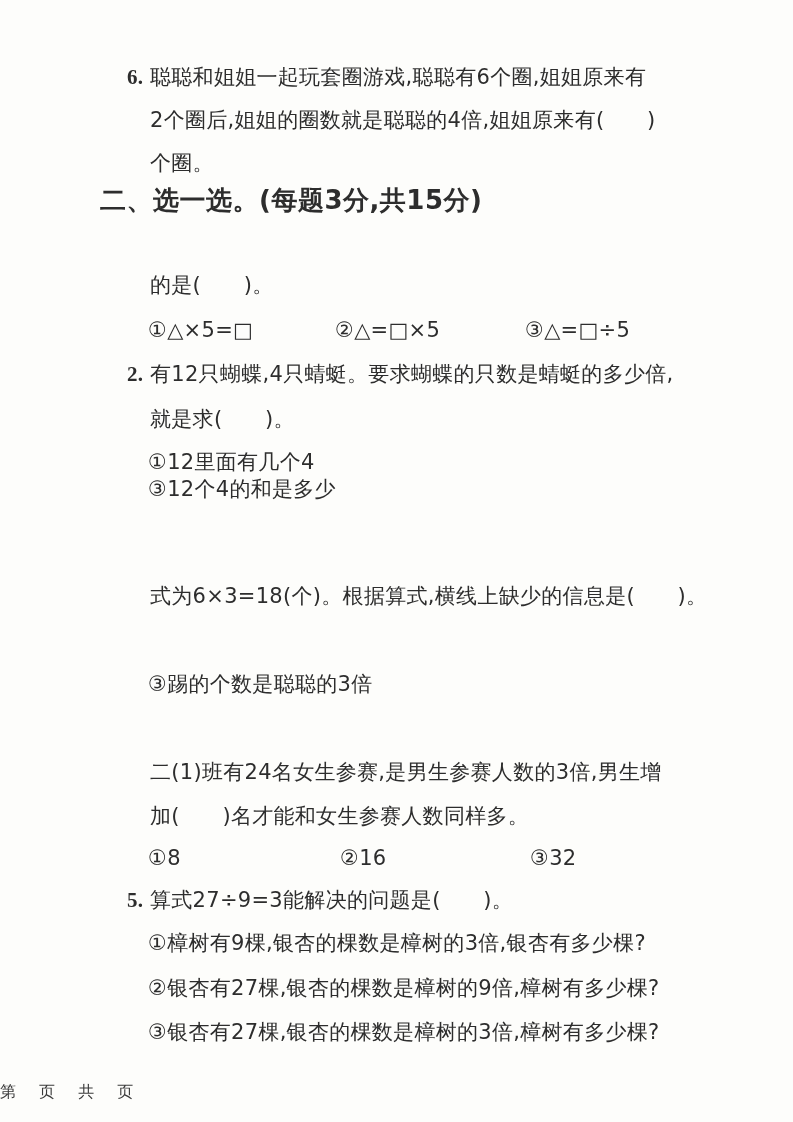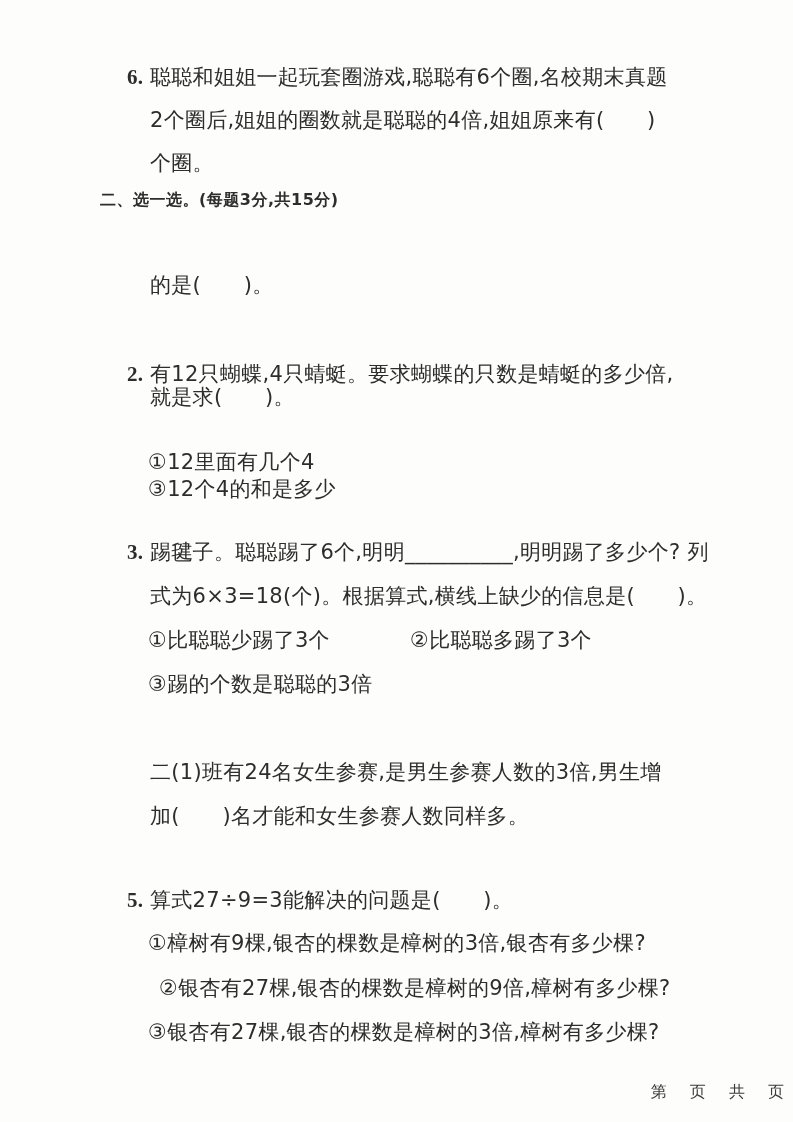--- a/index.html
+++ b/index.html
@@ -21,72 +21,75 @@
   }
   .qnum {
     display:inline-block;
     width:23px;
     font-weight:700;
     font-family:"Liberation Serif", serif;
     font-size:21px;
   }
   .hdr {
     font-weight:700;
-    font-size:16px;
+    font-size:26px;
     letter-spacing:0.5px;
   }
   .opt { position:absolute; top:0; }
   .footer-line {
     position:absolute;
     left:0; width:100%;
-    text-align:right;
+    text-align:left;
     font-size:16px;
     letter-spacing:9px;
     color:#3a3a3a;
   }
 </style>
 </head>
 <body>
 
 <div class="page">
 
   <div class="line" style="top:64px; left:127px">
-    <span class="qnum">6.</span><span>聪聪和姐姐一起玩套圈游戏,聪聪有6个圈,名校期末真题</span>
+    <span class="qnum">6.</span><span>聪聪和姐姐一起玩套圈游戏,聪聪有6个圈,姐姐原来有</span>
   </div>
   <div class="line" style="top:107px; left:150px">2个圈后,姐姐的圈数就是聪聪的4倍,姐姐原来有(　　)</div>
   <div class="line" style="top:150px; left:150px">个圈。</div>
 
   <div class="line hdr" style="top:187px; left:100px">二、选一选。(每题3分,共15分)</div>
 
   <div class="line" style="top:272px; left:150px">的是(　　)。</div>
+  <div class="line" style="top:317px; left:148px; width:600px">
+    <span class="opt" style="left:0px">①△×5=□</span>
+    <span class="opt" style="left:187px">②△=□×5</span>
+    <span class="opt" style="left:377px">③△=□÷5</span>
+  </div>
 
   <div class="line" style="top:361px; left:127px">
     <span class="qnum">2.</span><span>有12只蝴蝶,4只蜻蜓。要求蝴蝶的只数是蜻蜓的多少倍,</span>
   </div>
-  <div class="line" style="top:384px; left:150px">就是求(　　)。</div>
+  <div class="line" style="top:406px; left:150px">就是求(　　)。</div>
   <div class="line" style="top:449px; left:148px; width:600px">
     <span class="opt" style="left:0px">①12里面有几个4</span>
   </div>
   <div class="line" style="top:476px; left:148px">③12个4的和是多少</div>
 
-  <div class="line" style="top:539px; left:127px">
-    <span class="qnum">3.</span><span>踢毽子。聪聪踢了6个,明明__________,明明踢了多少个? 列</span>
-  </div>
   <div class="line" style="top:583px; left:150px">式为6×3=18(个)。根据算式,横线上缺少的信息是(　　)。</div>
-  <div class="line" style="top:627px; left:148px; width:600px">
-    <span class="opt" style="left:0px">①比聪聪少踢了3个</span>
-    <span class="opt" style="left:262px">②比聪聪多踢了3个</span>
-  </div>
   <div class="line" style="top:671px; left:148px">③踢的个数是聪聪的3倍</div>
 
   <div class="line" style="top:759px; left:150px">二(1)班有24名女生参赛,是男生参赛人数的3倍,男生增</div>
   <div class="line" style="top:803px; left:150px">加(　　)名才能和女生参赛人数同样多。</div>
+  <div class="line" style="top:845px; left:148px; width:600px">
+    <span class="opt" style="left:0px">①8</span>
+    <span class="opt" style="left:192px">②16</span>
+    <span class="opt" style="left:382px">③32</span>
+  </div>
 
   <div class="line" style="top:887px; left:127px">
     <span class="qnum">5.</span><span>算式27÷9=3能解决的问题是(　　)。</span>
   </div>
   <div class="line" style="top:930px; left:148px">①樟树有9棵,银杏的棵数是樟树的3倍,银杏有多少棵?</div>
-  <div class="line" style="top:975px; left:159px">②银杏有27棵,银杏的棵数是樟树的9倍,樟树有多少棵?</div>
+  <div class="line" style="top:975px; left:148px">②银杏有27棵,银杏的棵数是樟树的9倍,樟树有多少棵?</div>
   <div class="line" style="top:1019px; left:148px">③银杏有27棵,银杏的棵数是樟树的3倍,樟树有多少棵?</div>
 
   <div class="footer-line" style="top:1082px">第 页 共 页</div>
 
 </div>
 
 </body></html>

